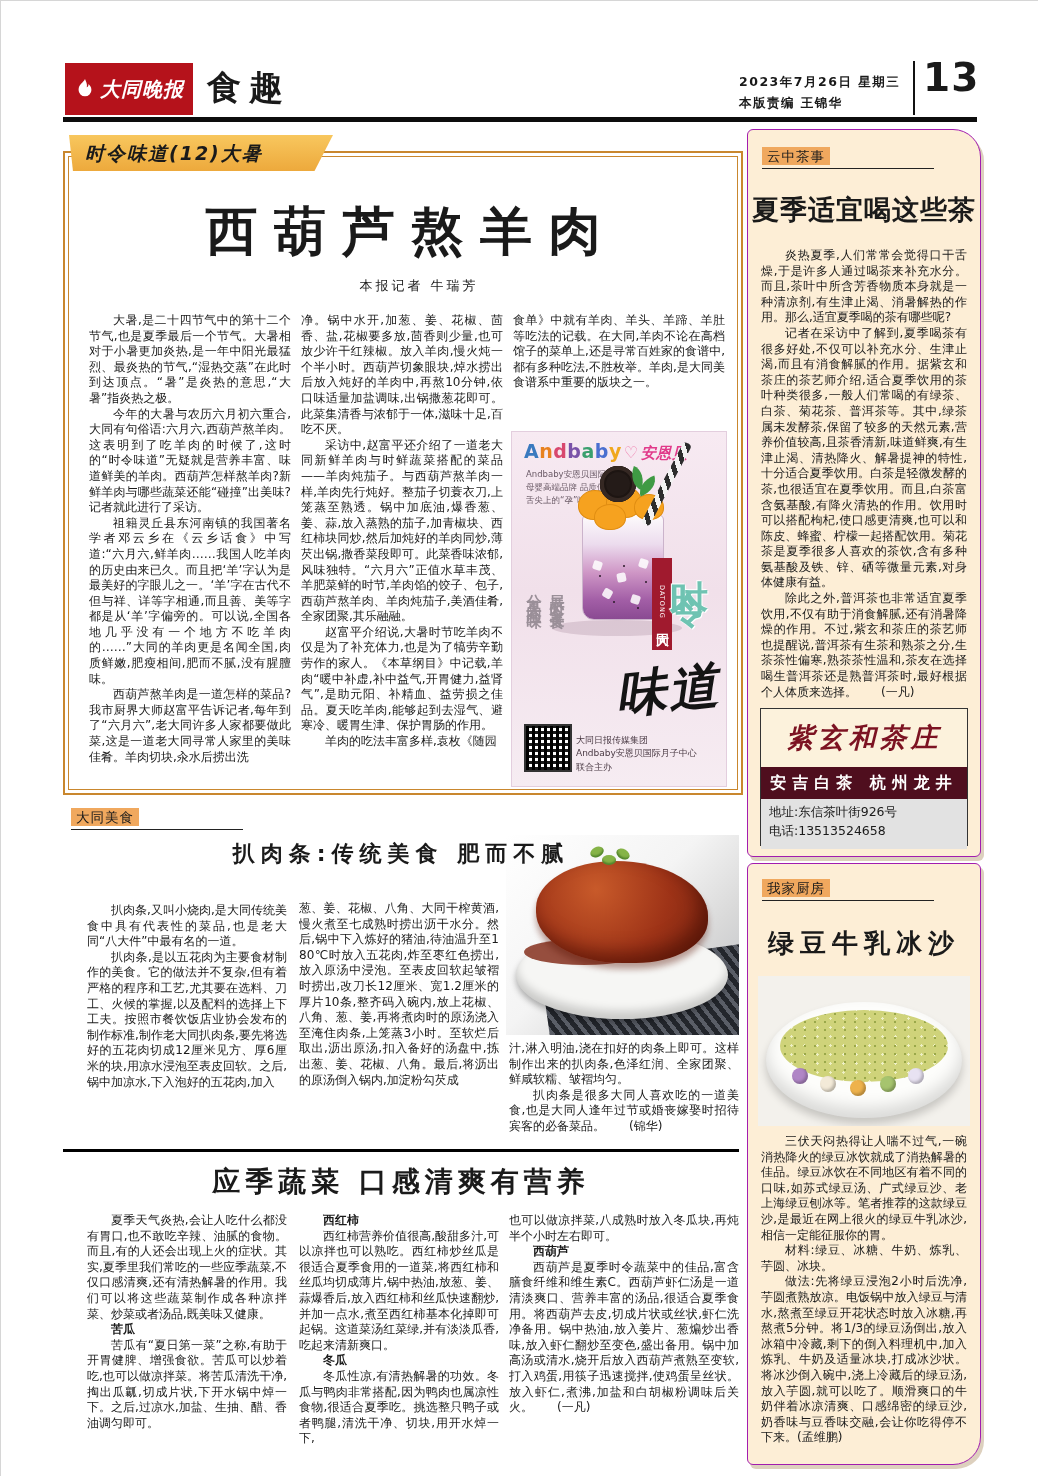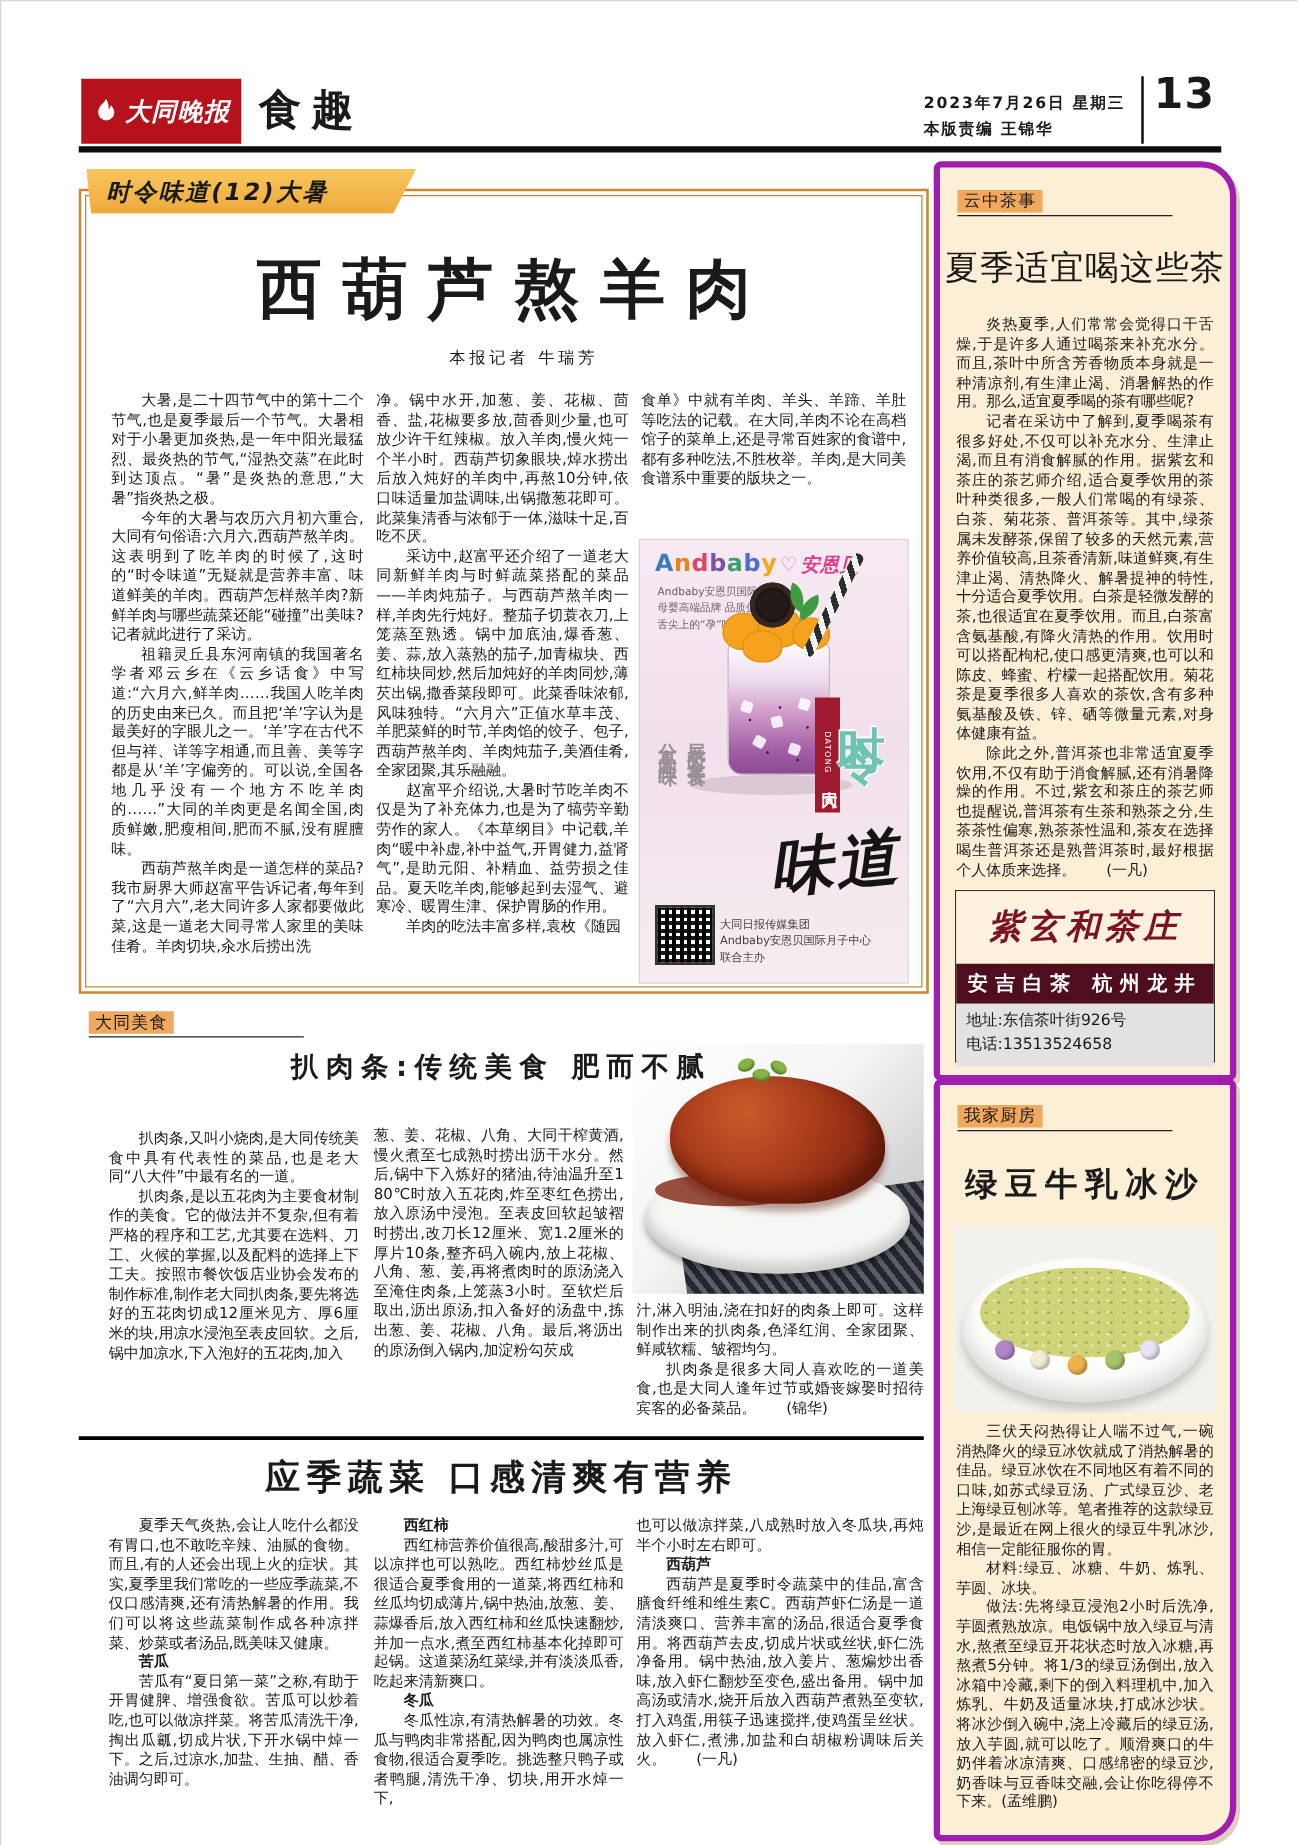--- a/index.html
+++ b/index.html
@@ -8,21 +8,21 @@
   .abs{position:absolute;}
 
   
   .masthead{left:64px;top:62px;width:128px;height:52px;background:#b5121b;color:#fff;
             display:flex;align-items:center;justify-content:center;gap:4px;}
   .masthead svg{width:22px;height:30px;flex:0 0 auto;}
   .masthead-title{font-size:20px;font-weight:bold;font-style:italic;letter-spacing:1px;}
   .section-title{left:206px;top:64px;font-size:34px;font-weight:bold;letter-spacing:8px;}
   .date-block{left:738px;top:70px;font-size:12.5px;font-weight:bold;line-height:21px;letter-spacing:1.5px;}
   .header-div{left:912px;top:60px;width:2px;height:54px;background:#111;}
-  .page-num{left:922px;top:54px;font-size:34px;font-weight:bold;letter-spacing:1px;}
+  .page-num{left:922px;top:54px;font-size:39px;font-weight:bold;letter-spacing:1px;}
   .header-rule{left:62px;top:116px;width:914px;height:5px;background:#0d0d0d;}
 
   
   .body-text{font-size:12px;line-height:1.3;text-align:justify;overflow:hidden;}
   .body-text p{margin:0;text-indent:2em;word-break:break-all;}
   .body-text p.cont{text-indent:0;}
   .body-text p.sub{font-weight:bold;}
 
   
   .main-frame{left:62px;top:150px;width:676px;height:640px;border:2px solid #c9872e;background:#fff;}
@@ -68,27 +68,27 @@
   .shiling{right:12px;top:118px;writing-mode:vertical-rl;font-size:38px;font-weight:bold;color:#6fc3b2;
            letter-spacing:10px;text-shadow:0 0 2px #fff,1px 1px 0 #fff,-1px -1px 0 #fff;}
   .weidao{right:6px;bottom:62px;font-size:50px;font-weight:900;font-style:italic;color:#141414;
           transform:rotate(-6deg);letter-spacing:2px;}
   .qr{left:12px;bottom:14px;width:44px;height:44px;border:2px solid #333;background:
       repeating-linear-gradient(0deg,rgba(0,0,0,.9) 0 3px,transparent 3px 6px),
       repeating-linear-gradient(90deg,#000 0 3px,#fff 3px 6px);}
   .promo-footer{left:64px;bottom:12px;font-size:9px;color:#4a3a44;line-height:13.5px;}
 
   
-  .panel{background:#fdeed6;border:5px solid #a21caf;box-shadow:3px 4px 0 rgba(180,150,110,.45);}
+  .panel{background:#fdeed6;border:1px solid #a21caf;box-shadow:3px 4px 0 rgba(180,150,110,.45);}
   .panel-tea{left:746px;top:128px;width:232px;height:726px;border-radius:6px 28px 6px 6px;}
   .panel-kitchen{left:746px;top:862px;width:232px;height:600px;border-radius:6px 6px 28px 6px;}
   .sec-label{width:172px;border-bottom:1.5px solid #222;padding-bottom:2px;}
   .sec-label span{background:#f0a85e;font-size:13.5px;padding:1px 5px;letter-spacing:1px;}
   .tea-label{left:14px;top:16px;}
-  .tea-headline{left:0;top:62px;width:100%;text-align:center;font-size:27px;font-weight:normal;letter-spacing:1px;}
+  .tea-headline{left:0;top:62px;width:100%;text-align:center;font-size:27px;font-weight:bold;letter-spacing:1px;}
   .tea-body{left:13px;top:118px;width:206px;height:452px;}
 
   
   .tea-ad{left:12px;top:578px;width:206px;height:136px;border:1px solid #333;background:#fff;box-shadow:none;}
   .ad-name{height:58px;background:#fcf2dc;color:#7c1322;font-size:27px;font-weight:bold;font-style:italic;
            text-align:center;line-height:58px;letter-spacing:4px;}
   .ad-band{height:32px;background:#4f0e1e;color:#fff;text-align:center;font-size:16px;font-weight:bold;
            letter-spacing:6px;line-height:32px;}
   .ad-info{height:44px;background:#e2e2e2;font-size:12.5px;padding:3px 8px;line-height:19px;}
 

